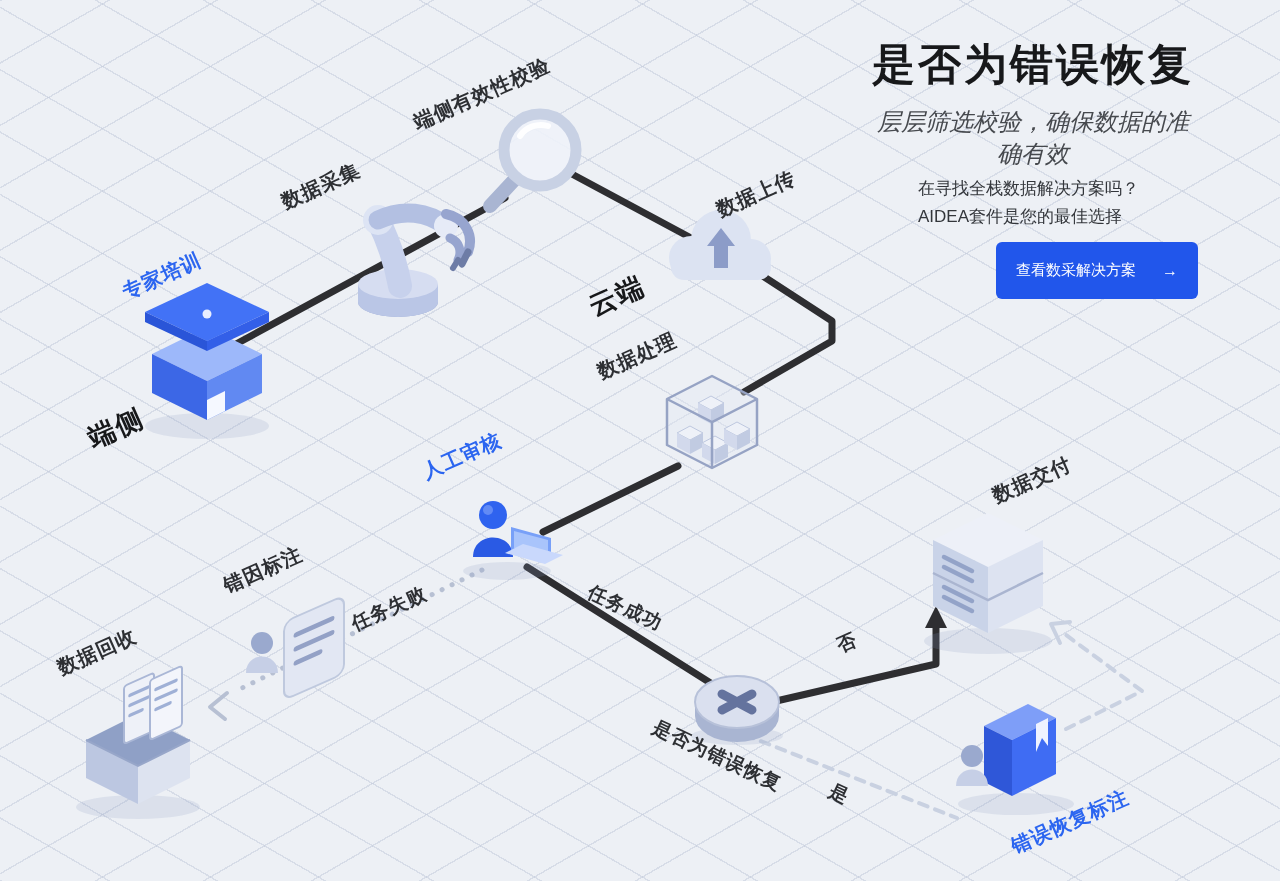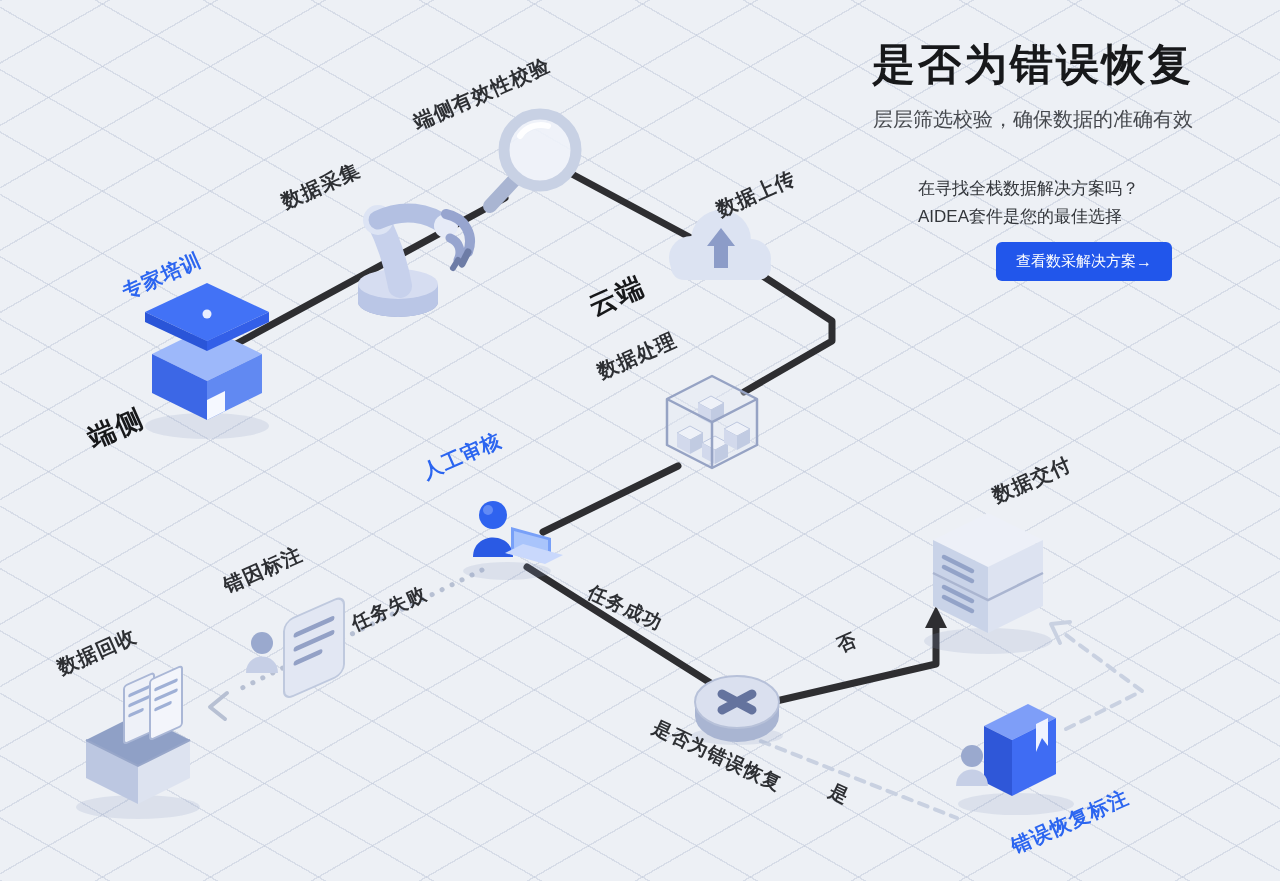--- a/index.html
+++ b/index.html
@@ -16,26 +16,26 @@
     position:absolute;z-index:2;font-weight:700;font-size:20px;color:#2d2f33;
     white-space:nowrap;letter-spacing:1px;
     transform:translate(-50%,-50%) rotate(-24deg);
   }
   .lbl.rpos{transform:translate(-50%,-50%) rotate(25deg);}
   .lbl.blue{color:#2b65f0;}
   .lbl.zone{font-size:27px;color:#17181a;letter-spacing:2px;}
   .hdr{position:absolute;z-index:3;}
   .hdr-main{left:868px;top:36px;width:330px;text-align:center;}
   .title{font-size:43px;font-weight:800;color:#17181a;letter-spacing:3px;}
-  .subtitle{margin-top:12px;font-size:20px;color:#46494e;}
+  .subtitle{margin-top:12px;font-size:24px;color:#46494e;font-style:italic;}
   .pitch{left:918px;top:175px;width:276px;text-align:left;font-size:17px;line-height:28px;color:#33363b;}
   .cta{
-    left:996px;top:242px;display:flex;align-items:center;gap:0;
+    left:996px;top:242px;display:flex;align-items:center;gap:26px;
     background:#2156eb;color:#ffffff;border:none;border-radius:6px;
-    padding:10px 20px;font-size:15px;font-family:inherit;cursor:pointer;
+    padding:19px 20px;font-size:15px;font-family:inherit;cursor:pointer;
   }
   .cta .arr{font-size:16px;line-height:1;}
 </style>
 </head>
 <body>
 
 <div class="stage">
 
   <svg class="flow" width="1280" height="881" viewBox="0 0 1280 881">
 

